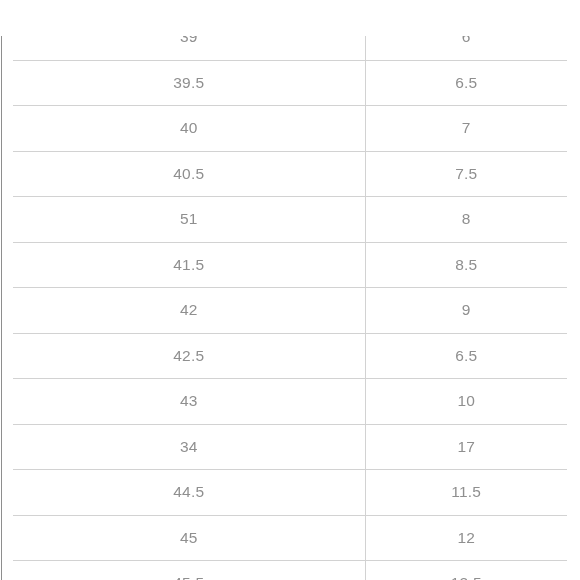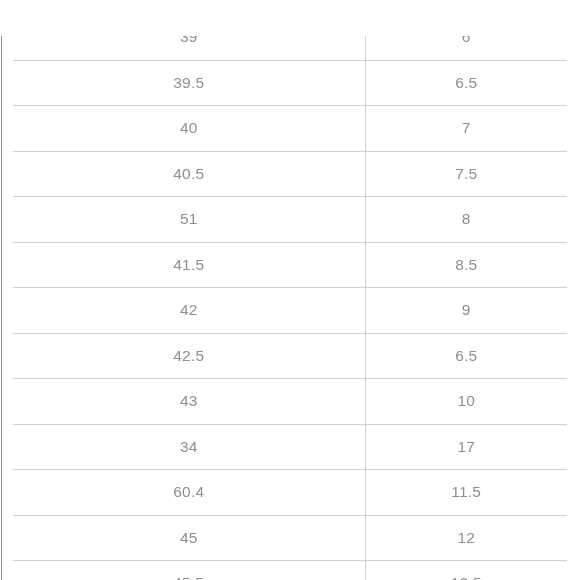--- a/index.html
+++ b/index.html
@@ -127,21 +127,21 @@
           </tr>
           <tr>
             <td class="cell-eu">43</td>
             <td class="cell-us">10</td>
           </tr>
           <tr>
             <td class="cell-eu">34</td>
             <td class="cell-us">17</td>
           </tr>
           <tr>
-            <td class="cell-eu">60.4</td>
+            <td class="cell-eu">44.5</td>
             <td class="cell-us">11.5</td>
           </tr>
           <tr>
             <td class="cell-eu">45</td>
             <td class="cell-us">12</td>
           </tr>
           <tr>
             <td class="cell-eu">45.5</td>
             <td class="cell-us">12.5</td>
           </tr>

